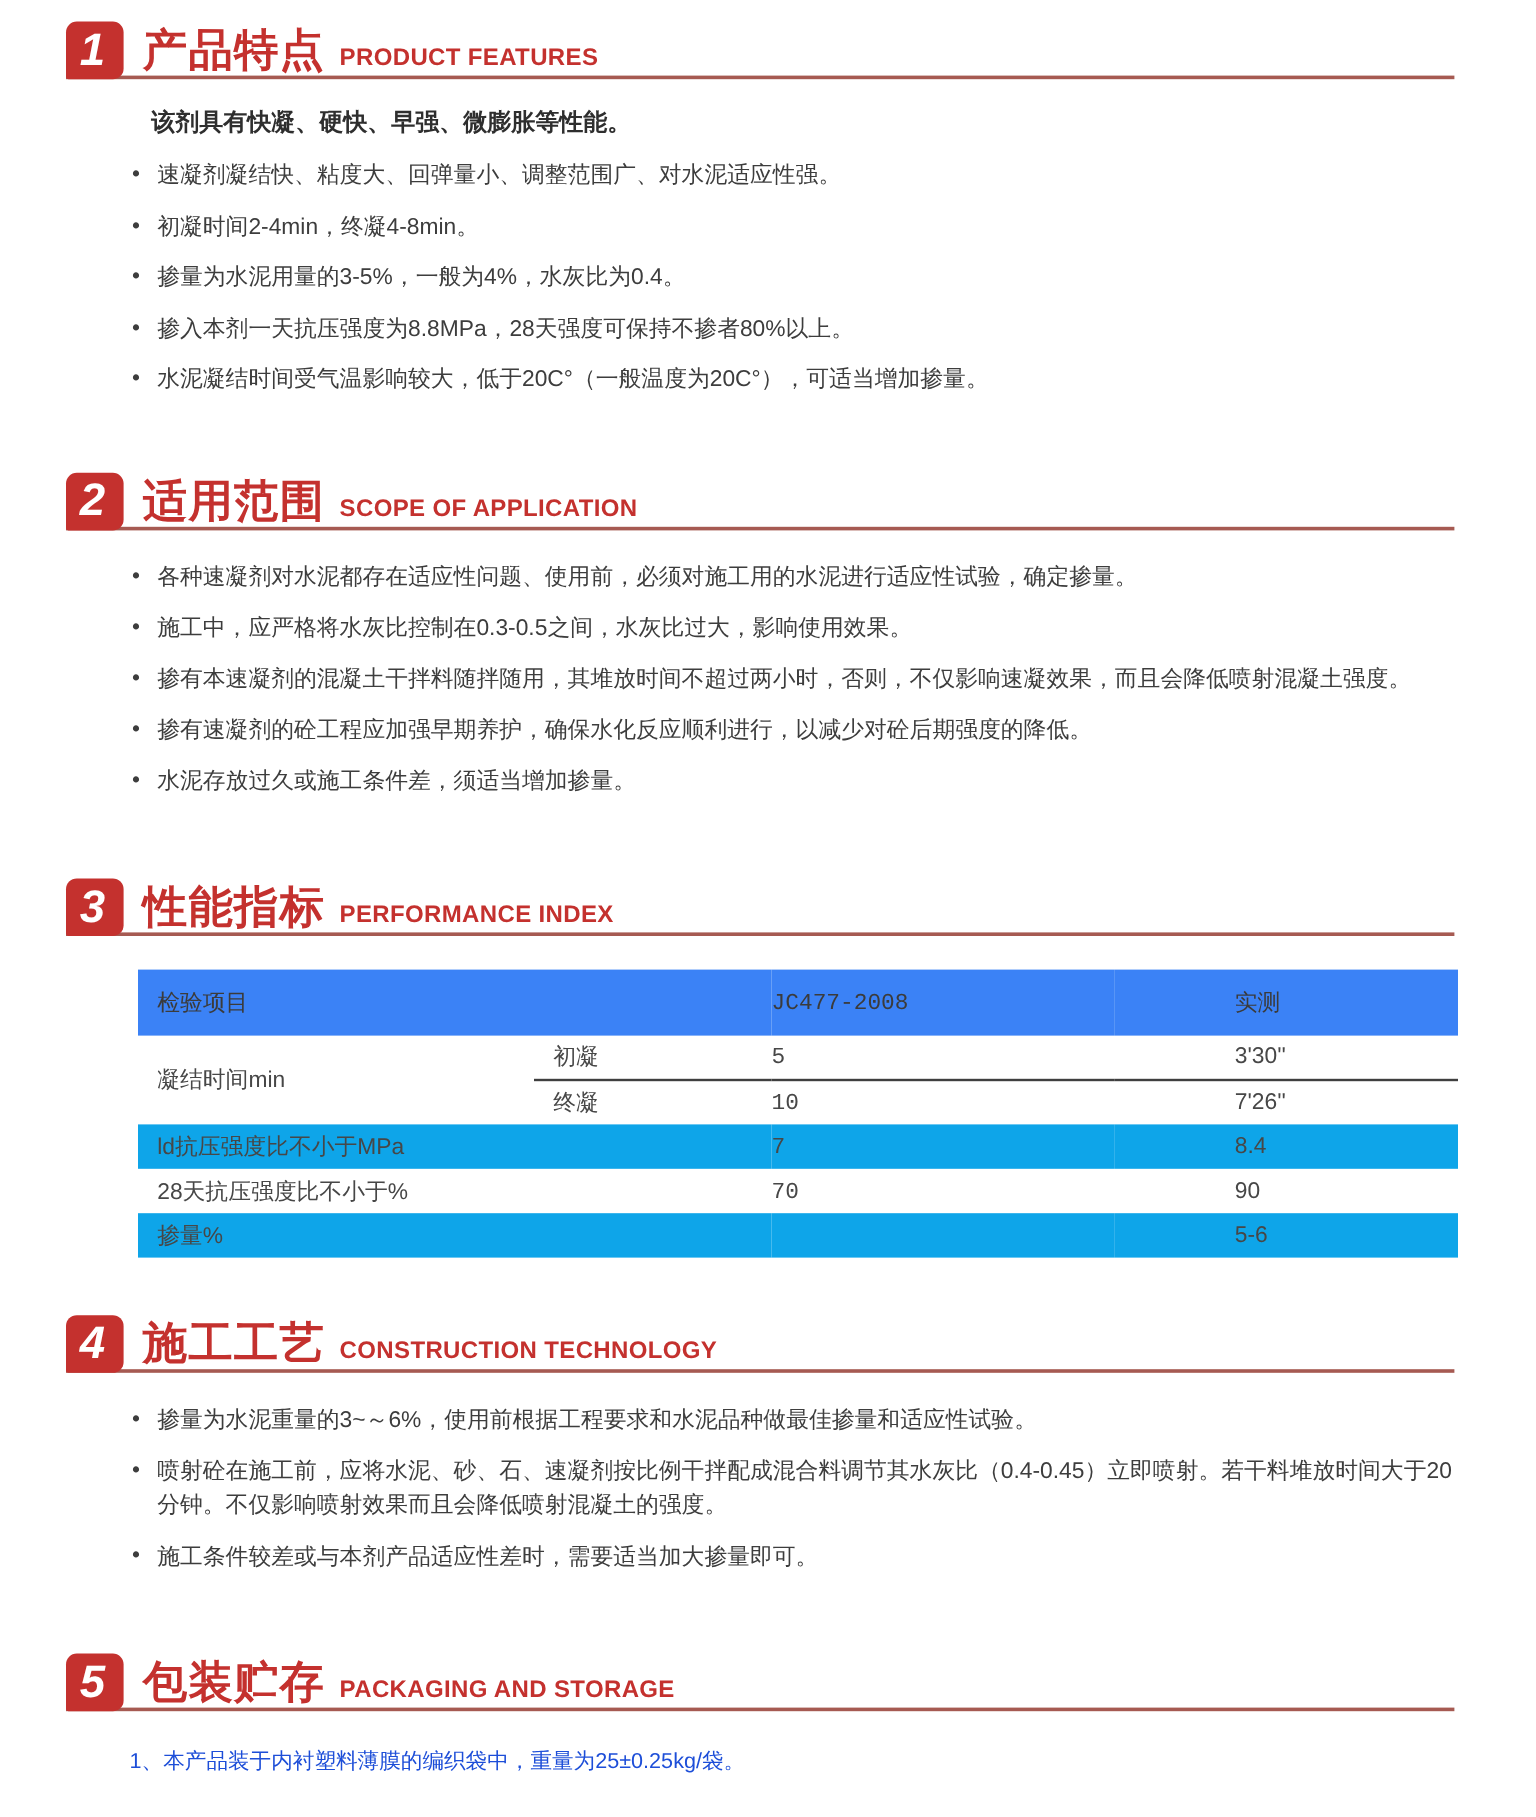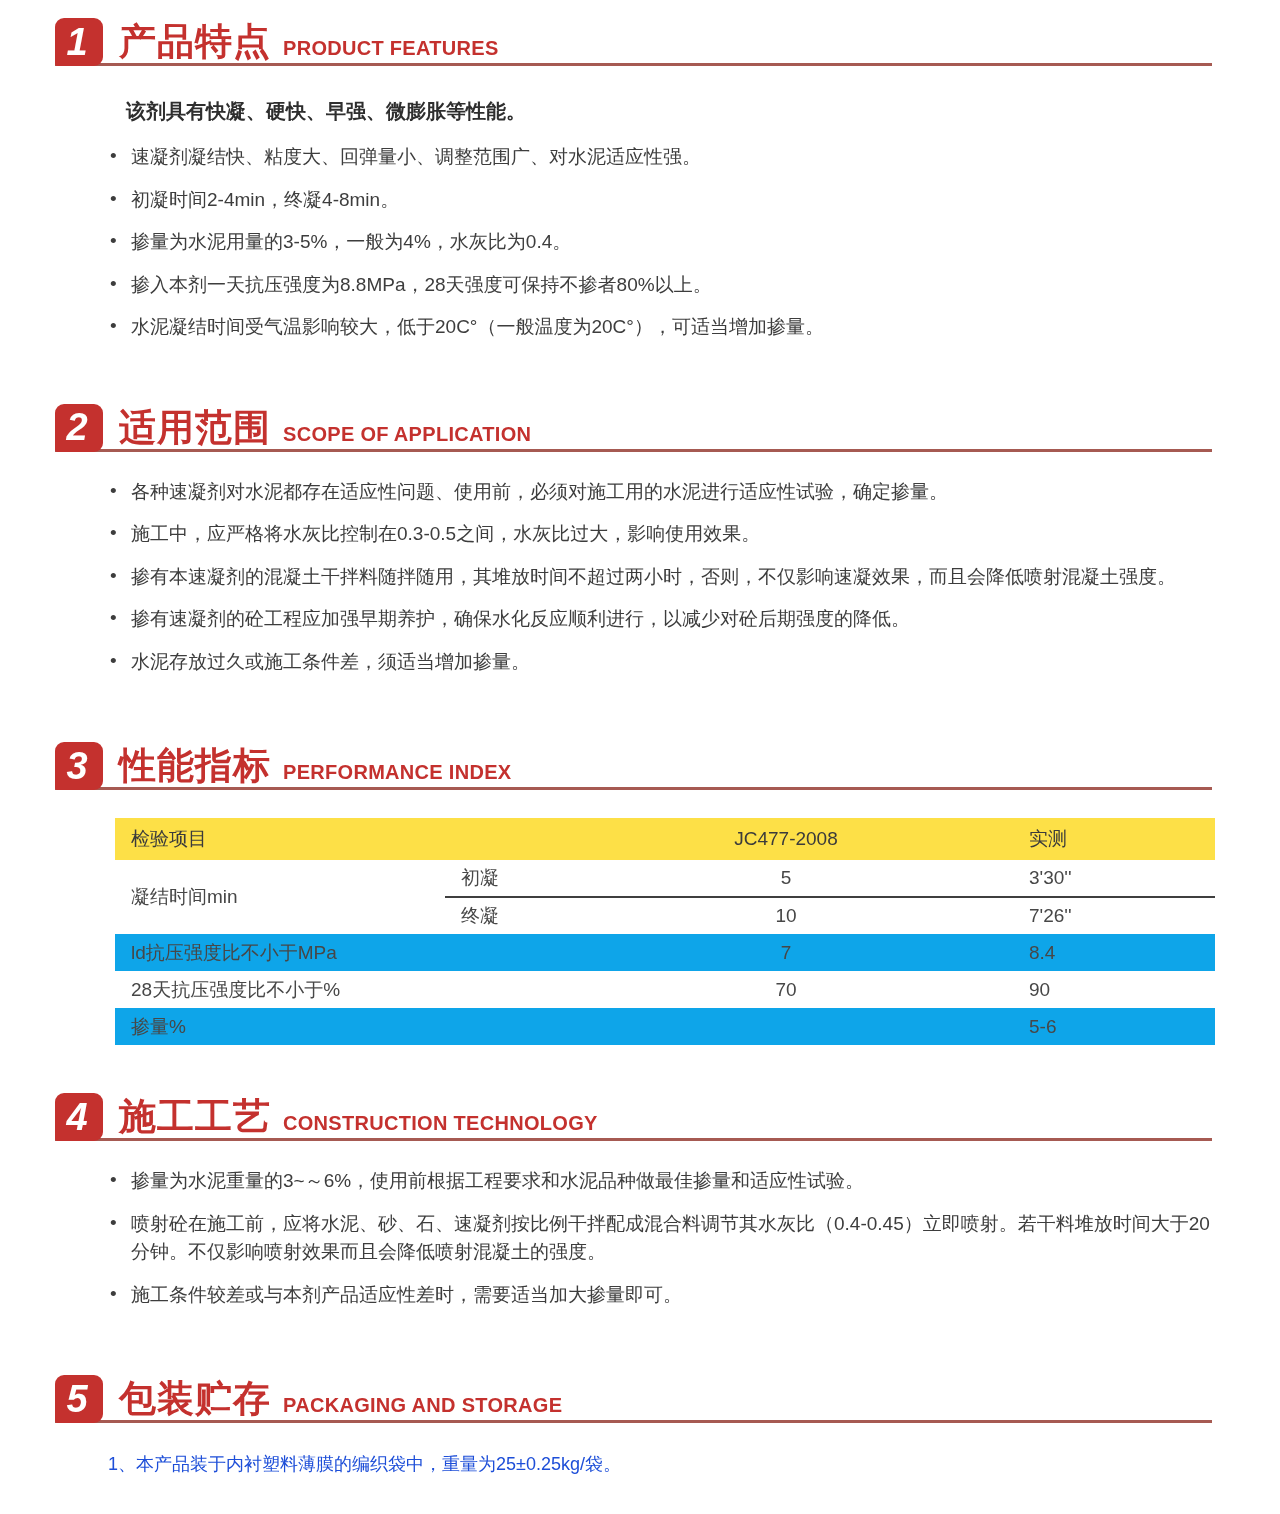--- a/index.html
+++ b/index.html
@@ -36,21 +36,21 @@
     letter-spacing:1px;
   }
   .title-en {
     color:#c4312e; font-size:20px; font-weight:bold;
     margin-left:12px; padding-bottom:5px; line-height:1;
     letter-spacing:0.3px;
   }
 
   
   .intro {
-    margin:32px 60px 0 126px;
+    margin:22px 60px 0 126px;
     font-size:20px; font-weight:bold; color:#2e2e2e;
   }
   ul.bullets { list-style:none; margin:18px 55px 0 108px; padding:0; }
   ul.bullets li {
     position:relative; padding-left:23px;
     font-size:19px; line-height:1.5; color:#3d3d3d;
     margin-bottom:14px;
   }
   ul.bullets li::before {
     content:"•"; position:absolute; left:2px; top:-1px;
@@ -73,23 +73,23 @@
   table.perf col.c1 { width:30%; }
   table.perf col.c2 { width:18%; }
   table.perf col.c3 { width:26%; }
   table.perf col.c4 { width:26%; }
   table.perf th, table.perf td {
     font-size:19px; font-weight:normal; color:#474747;
     padding:0 0 0 16px; height:37px; text-align:left;
     vertical-align:middle;
   }
   table.perf tr.thead th {
-    background:#fde047; height:42px; color:#3b3b3b;
-  }
-  table.perf .ctr { text-align:center; padding-left:0; }
+    background:#3b82f6; height:55px; color:#3b3b3b;
+  }
+  table.perf .ctr { text-align:left; padding-left:0;font-family:Liberation Mono, monospace; }
   table.perf .meas { padding-left:100px; }
   table.perf tr.stripe td { background:#0ea5e9; }
   table.perf td.sepline { border-bottom:2px solid #3f3f3f; }
 
   
   ol.numbered { list-style:none; margin:28px 55px 0 108px; padding:0; }
   ol.numbered li {
     font-size:18px; color:#1d4ed8; line-height:1.5;
     margin-bottom:13px;
   }

